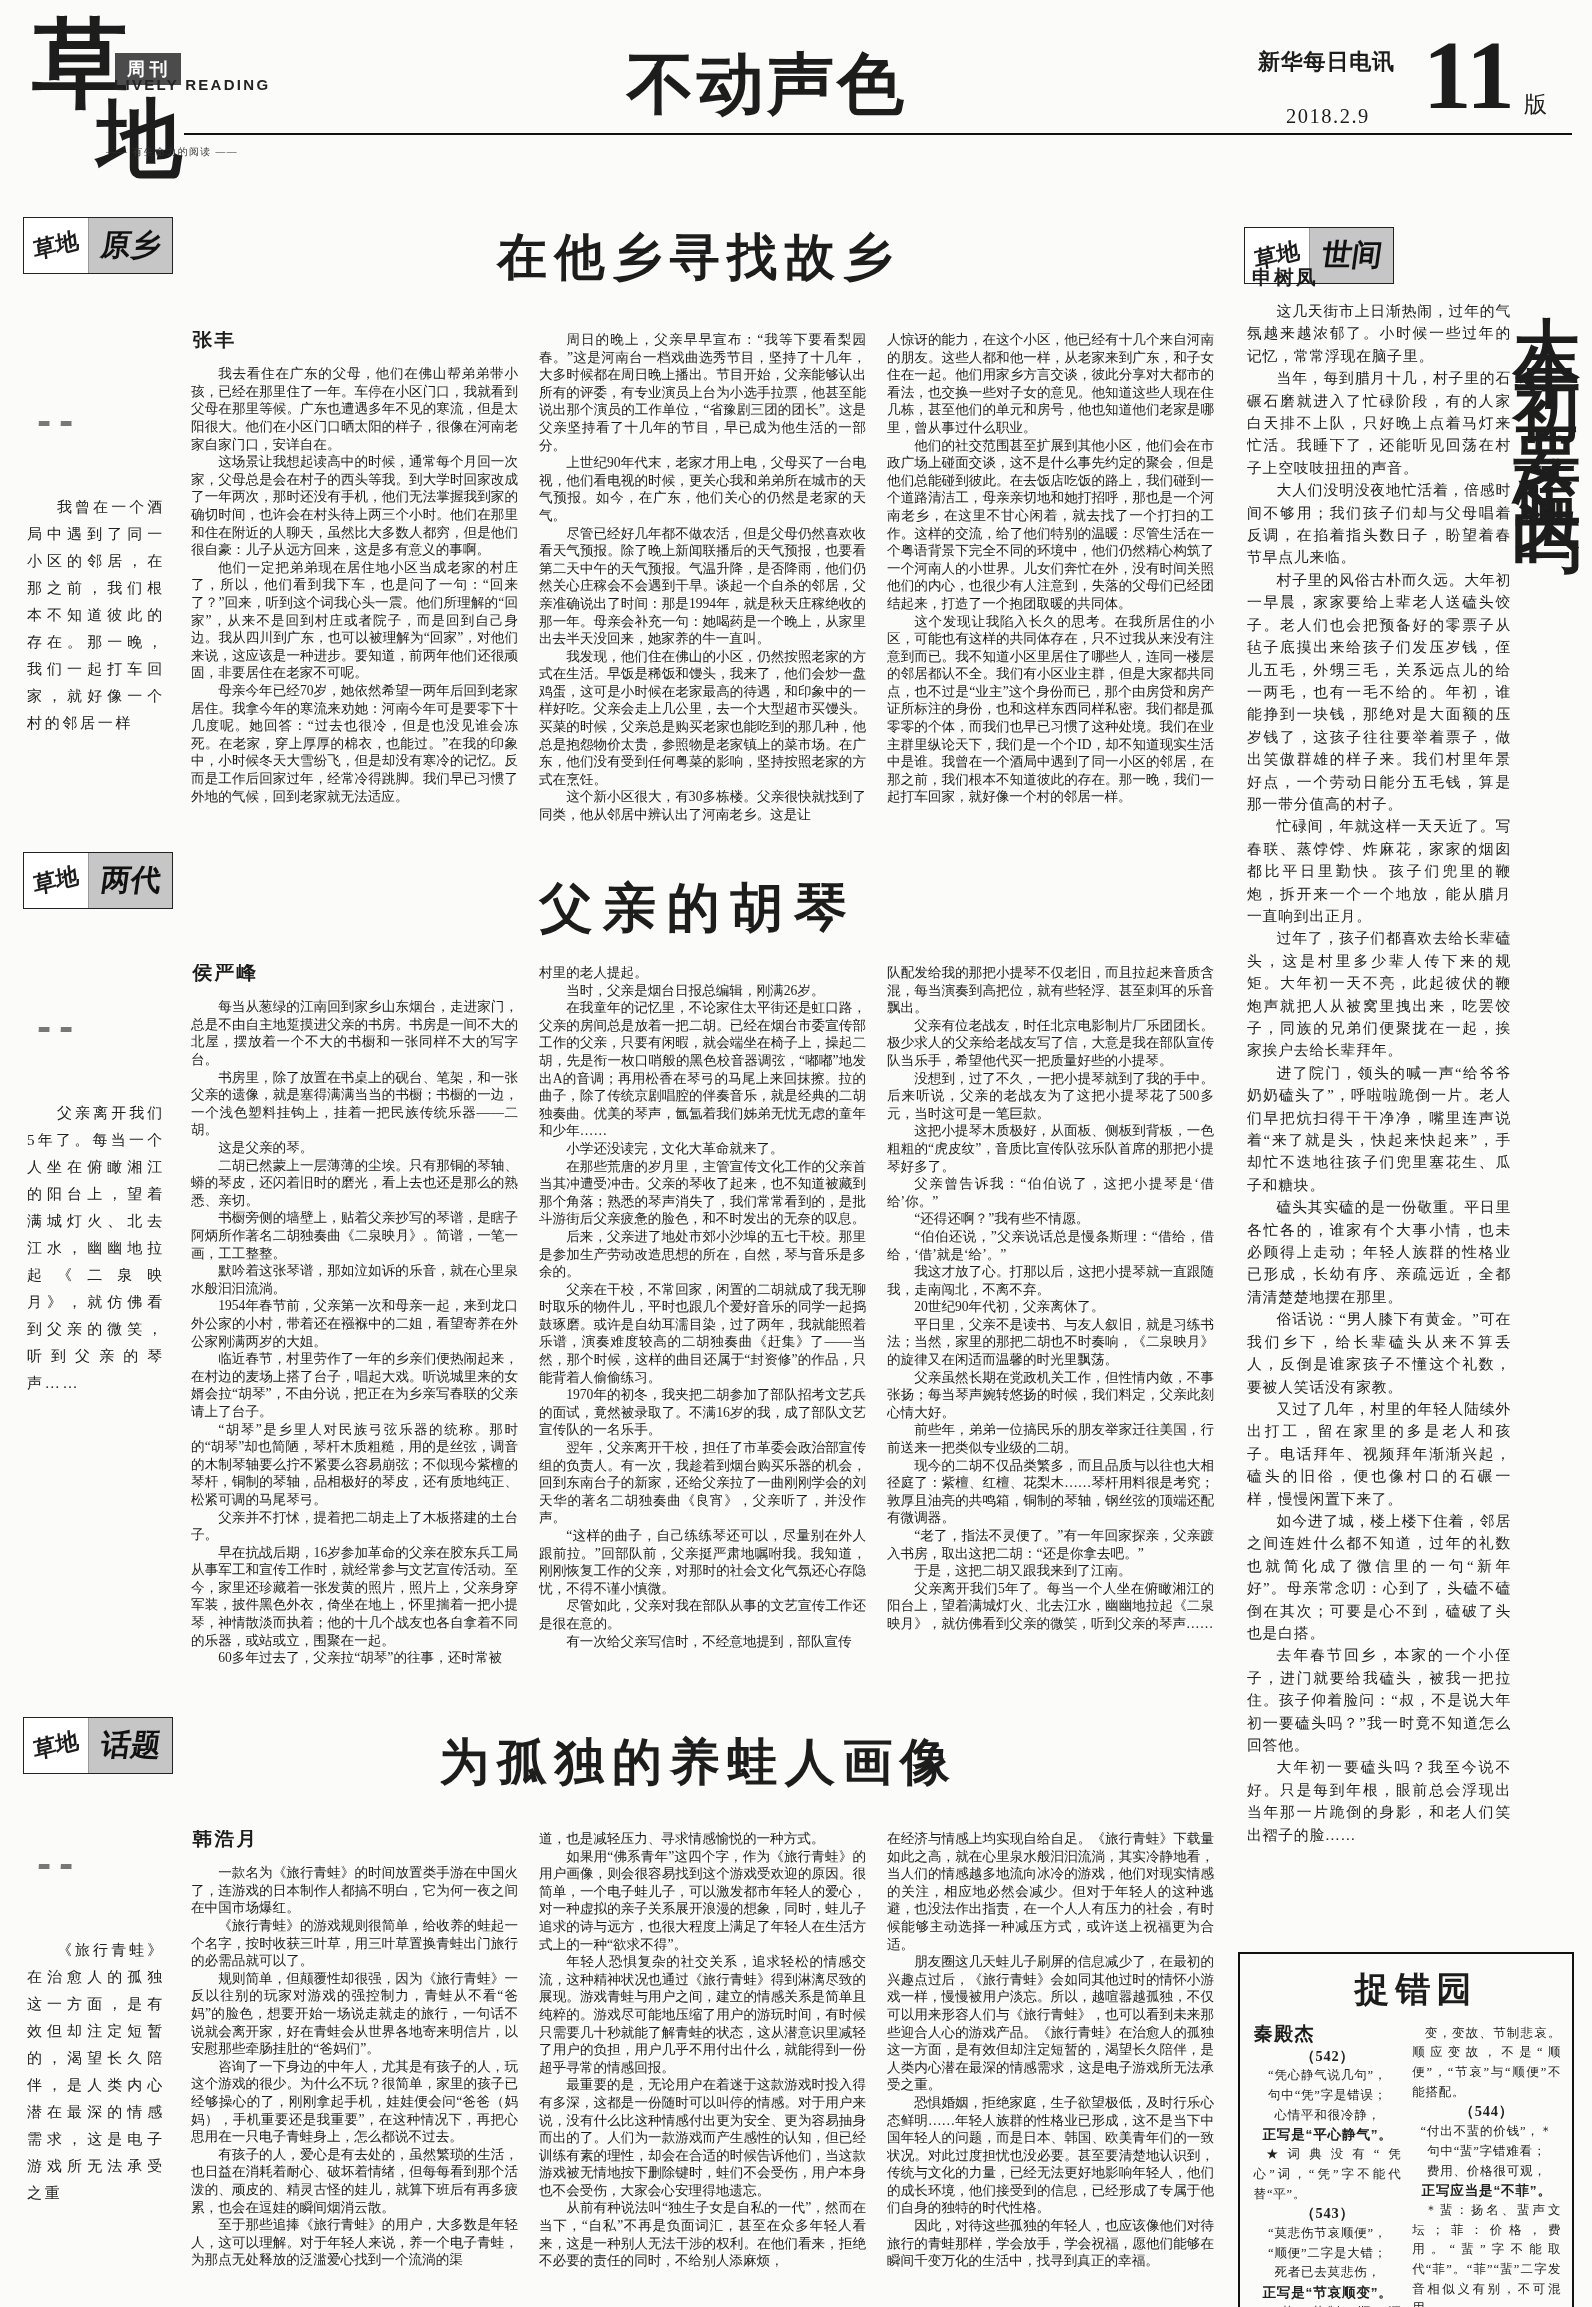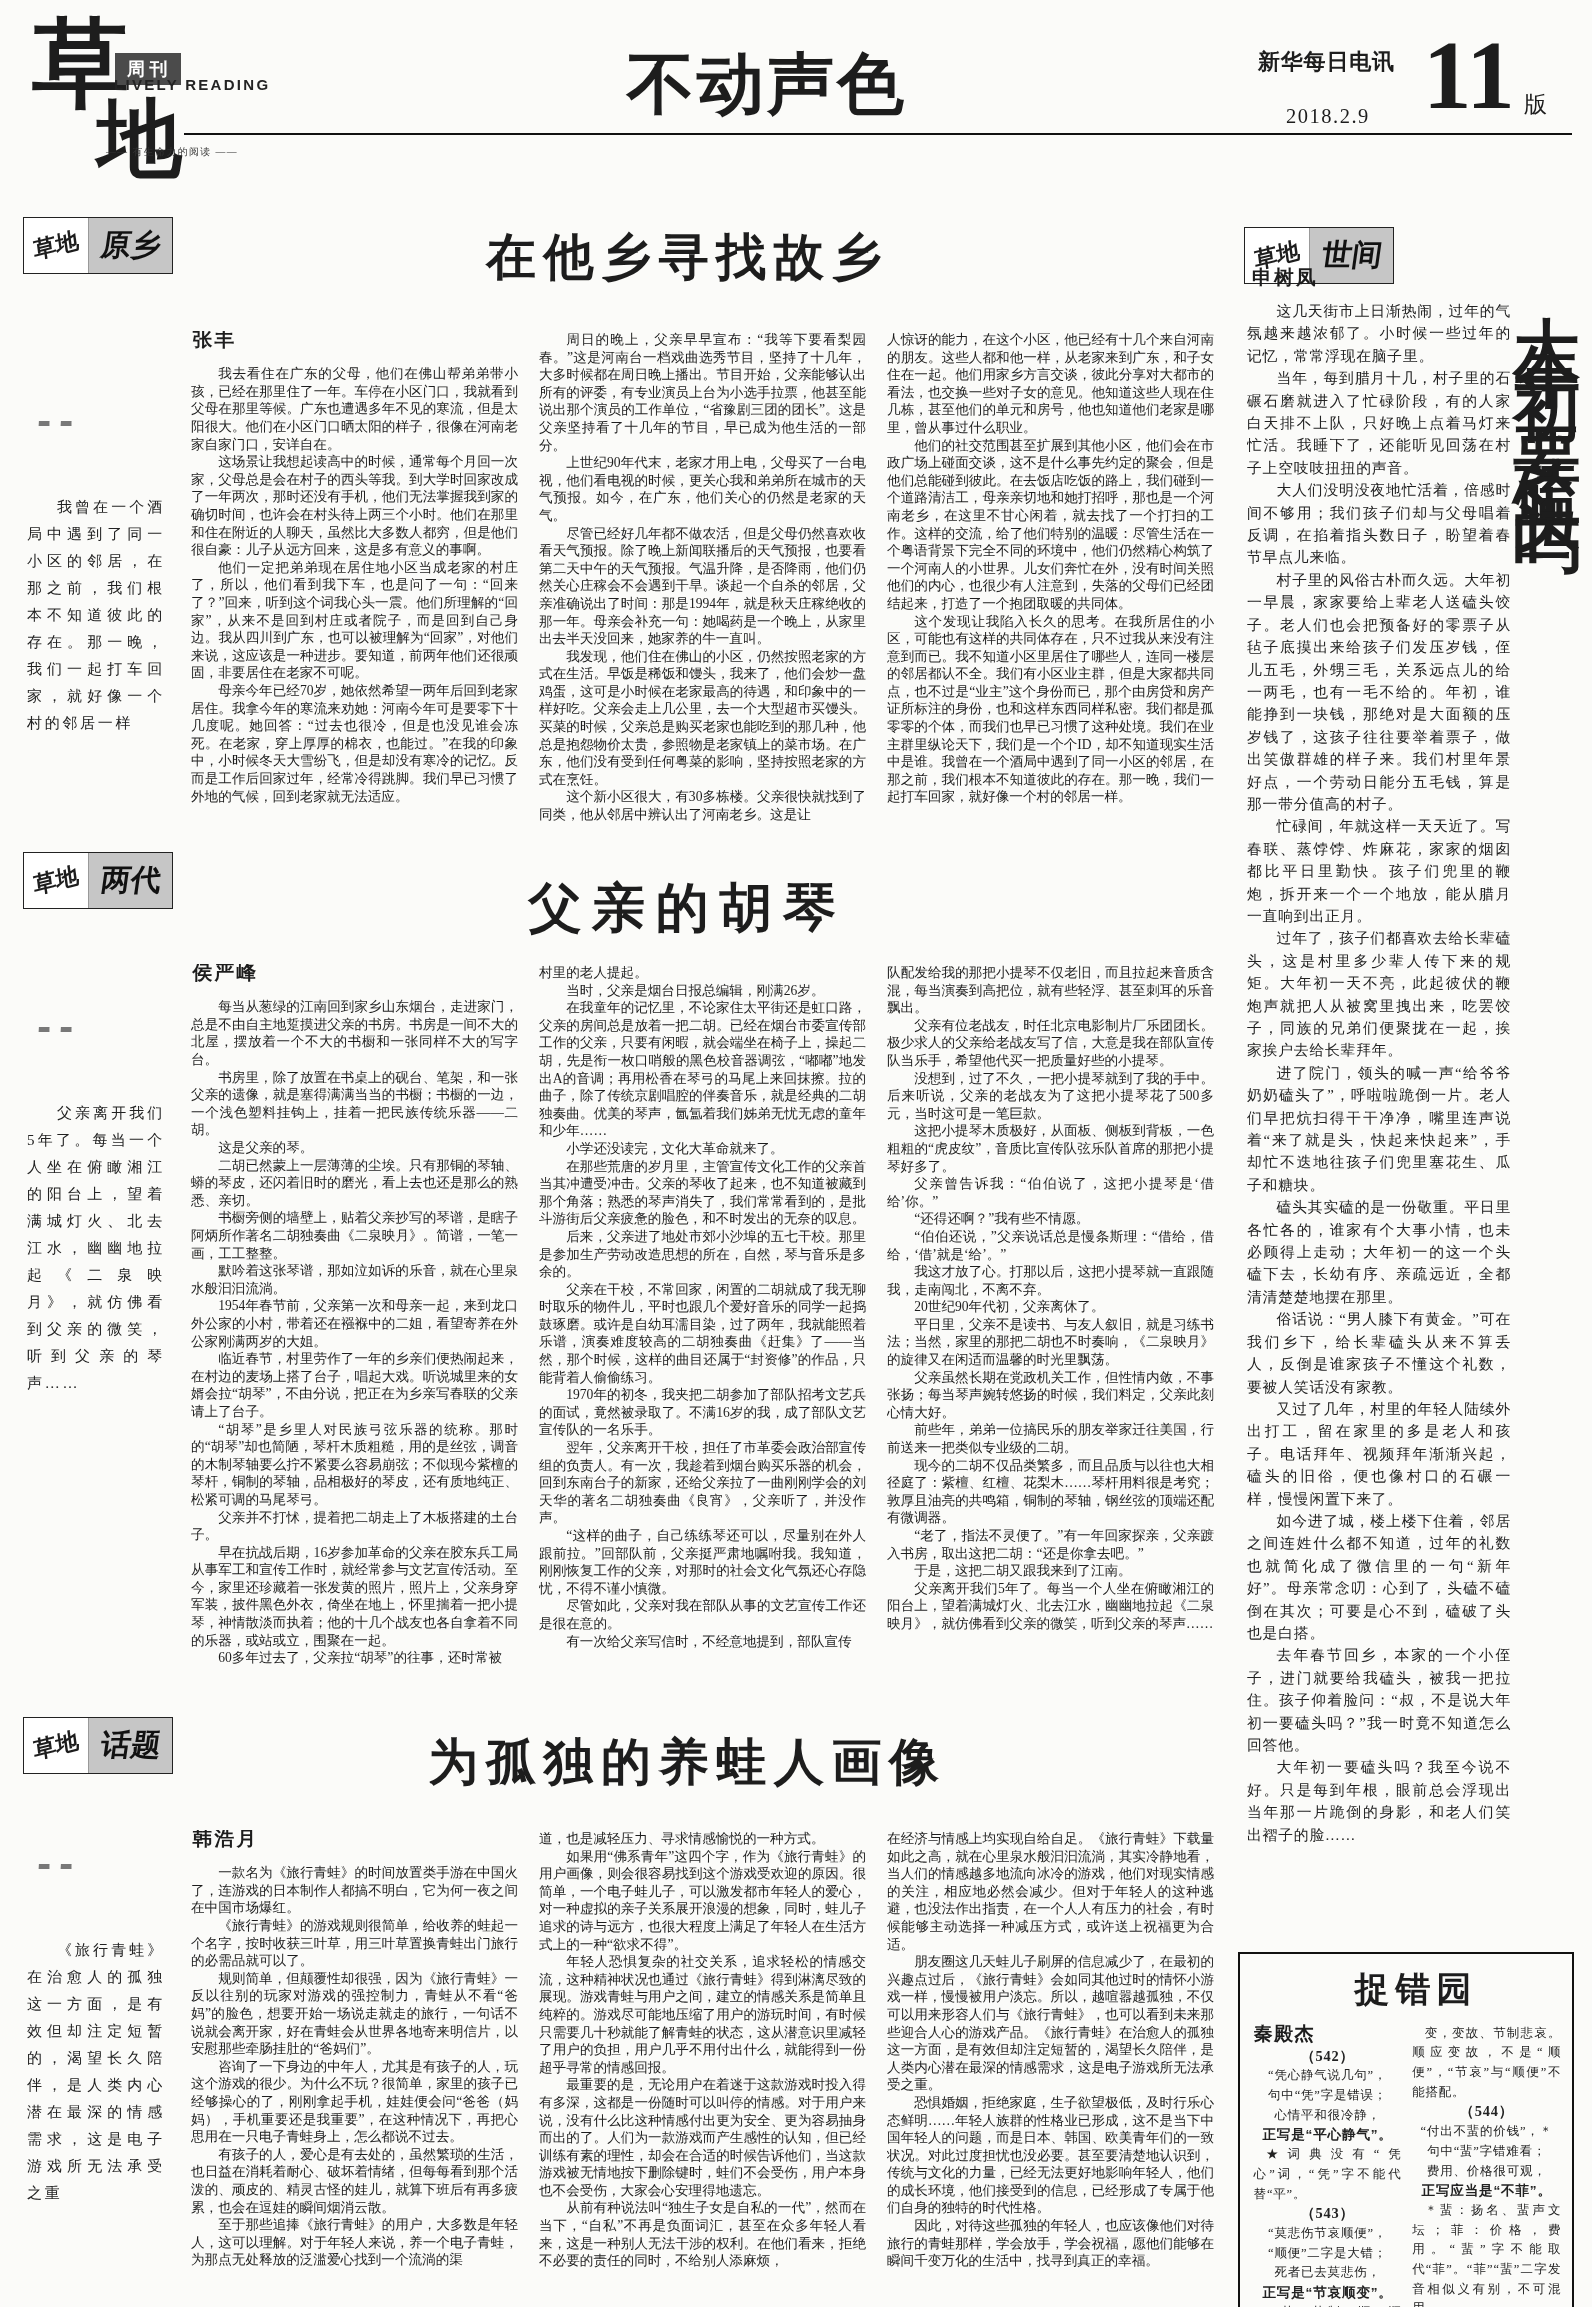--- a/index.html
+++ b/index.html
@@ -23,21 +23,21 @@
   .banzi{font-size:23px;}
 
   
   .badge{display:flex;border:1.5px solid #222;width:148px;height:55px;background:#fff;}
   .badge .logo-cell{width:64px;display:flex;align-items:center;justify-content:center;background:#fff;border-right:0.8px solid #999;}
   .badge .logo-cell span{font-size:23px;font-weight:bold;transform:rotate(-14deg) skewX(-6deg);font-family:"DejaVu Serif",serif;}
   .badge .label-cell{flex:1;background:#c6c6c6;display:flex;align-items:center;justify-content:center;}
   .badge .label-cell span{font-family:"Liberation Sans",sans-serif;font-weight:bold;font-size:30px;transform:skewX(-8deg);color:#111;}
 
   
-  .art-title{font-family:Liberation Serif, serif;font-weight:bold;text-align:center;width:1023px;left:176px;}
+  .art-title{font-family:Liberation Serif, serif;font-weight:bold;text-align:center;width:1023px;left:187px;}
   .t1{font-size:50px;letter-spacing:7.6px;}
   .t2{font-size:53px;letter-spacing:10.6px;}
   .byline{font-family:"Liberation Sans",sans-serif;font-weight:bold;font-size:19.7px;letter-spacing:2.3px;}
 
   
   .quote{width:138px;}
   .qmark{font-family:"DejaVu Serif",serif;font-size:114px;line-height:45px;color:#787878;height:73px;overflow:hidden;}
   .qtext{font-size:15px;line-height:27px;letter-spacing:0.18em;text-align:justify;color:#222;
          font-family:"Liberation Serif",serif;}
   .qtext p{margin:0;text-indent:2em;}
@@ -245,21 +245,21 @@
 
   <div class="abs byline" style="left:1252px;top:264px;">申树凤</div>
   <div class="abs essay paras" style="left:1247px;top:300px;width:264px;height:1638px;overflow:hidden;">
       <p>这几天街市上日渐热闹，过年的气氛越来越浓郁了。小时候一些过年的记忆，常常浮现在脑子里。</p>
       <p>当年，每到腊月十几，村子里的石碾石磨就进入了忙碌阶段，有的人家白天排不上队，只好晚上点着马灯来忙活。我睡下了，还能听见回荡在村子上空吱吱扭扭的声音。</p>
       <p>大人们没明没夜地忙活着，倍感时间不够用；我们孩子们却与父母唱着反调，在掐着指头数日子，盼望着春节早点儿来临。</p>
       <p>村子里的风俗古朴而久远。大年初一早晨，家家要给上辈老人送磕头饺子。老人们也会把预备好的零票子从毡子底摸出来给孩子们发压岁钱，侄儿五毛，外甥三毛，关系远点儿的给一两毛，也有一毛不给的。年初，谁能挣到一块钱，那绝对是大面额的压岁钱了，这孩子往往要举着票子，做出笑傲群雄的样子来。我们村里年景好点，一个劳动日能分五毛钱，算是那一带分值高的村子。</p>
       <p>忙碌间，年就这样一天天近了。写春联、蒸饽饽、炸麻花，家家的烟囱都比平日里勤快。孩子们兜里的鞭炮，拆开来一个一个地放，能从腊月一直响到出正月。</p>
       <p>过年了，孩子们都喜欢去给长辈磕头，这是村里多少辈人传下来的规矩。大年初一天不亮，此起彼伏的鞭炮声就把人从被窝里拽出来，吃罢饺子，同族的兄弟们便聚拢在一起，挨家挨户去给长辈拜年。</p>
       <p>进了院门，领头的喊一声“给爷爷奶奶磕头了”，呼啦啦跪倒一片。老人们早把炕扫得干干净净，嘴里连声说着“来了就是头，快起来快起来”，手却忙不迭地往孩子们兜里塞花生、瓜子和糖块。</p>
-      <p>磕头其实磕的是一份敬重。平日里各忙各的，谁家有个大事小情，也未必顾得上走动；大年初一的这一个头磕下去，长幼有序、亲疏远近，全都清清楚楚地摆在那里。</p>
+      <p>磕头其实磕的是一份敬重。平日里各忙各的，谁家有个大事小情，也未必顾得上走动；年轻人族群的性格业已形成，长幼有序、亲疏远近，全都清清楚楚地摆在那里。</p>
       <p>俗话说：“男人膝下有黄金。”可在我们乡下，给长辈磕头从来不算丢人，反倒是谁家孩子不懂这个礼数，要被人笑话没有家教。</p>
       <p>又过了几年，村里的年轻人陆续外出打工，留在家里的多是老人和孩子。电话拜年、视频拜年渐渐兴起，磕头的旧俗，便也像村口的石碾一样，慢慢闲置下来了。</p>
       <p>如今进了城，楼上楼下住着，邻居之间连姓什么都不知道，过年的礼数也就简化成了微信里的一句“新年好”。母亲常念叨：心到了，头磕不磕倒在其次；可要是心不到，磕破了头也是白搭。</p>
       <p>去年春节回乡，本家的一个小侄子，进门就要给我磕头，被我一把拉住。孩子仰着脸问：“叔，不是说大年初一要磕头吗？”我一时竟不知道怎么回答他。</p>
       <p>大年初一要磕头吗？我至今说不好。只是每到年根，眼前总会浮现出当年那一片跪倒的身影，和老人们笑出褶子的脸……</p>
     </div>
   <div class="abs vtitle" style="left:1512px;top:262px;height:894px;">大年初一要磕头吗</div>
 
   <div class="abs corrbox" style="left:1238px;top:1952px;width:332px;height:353px;overflow:hidden;">
     <div class="corr-title">捉错园</div>

